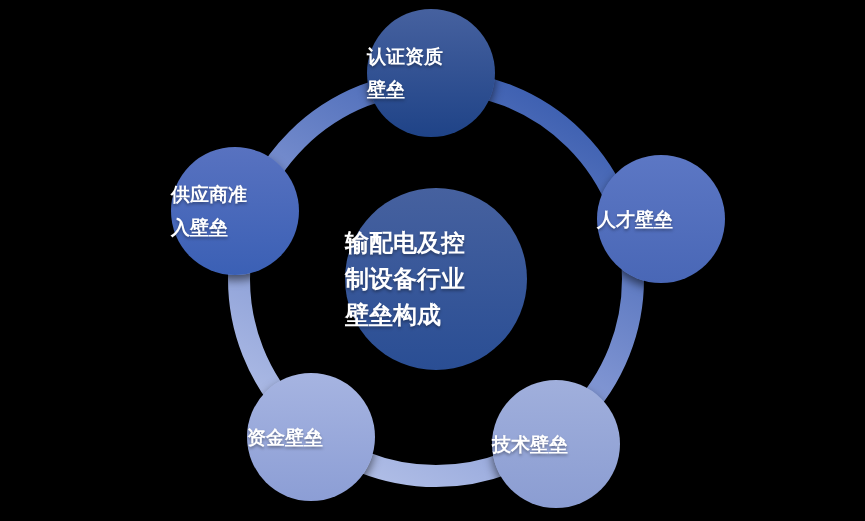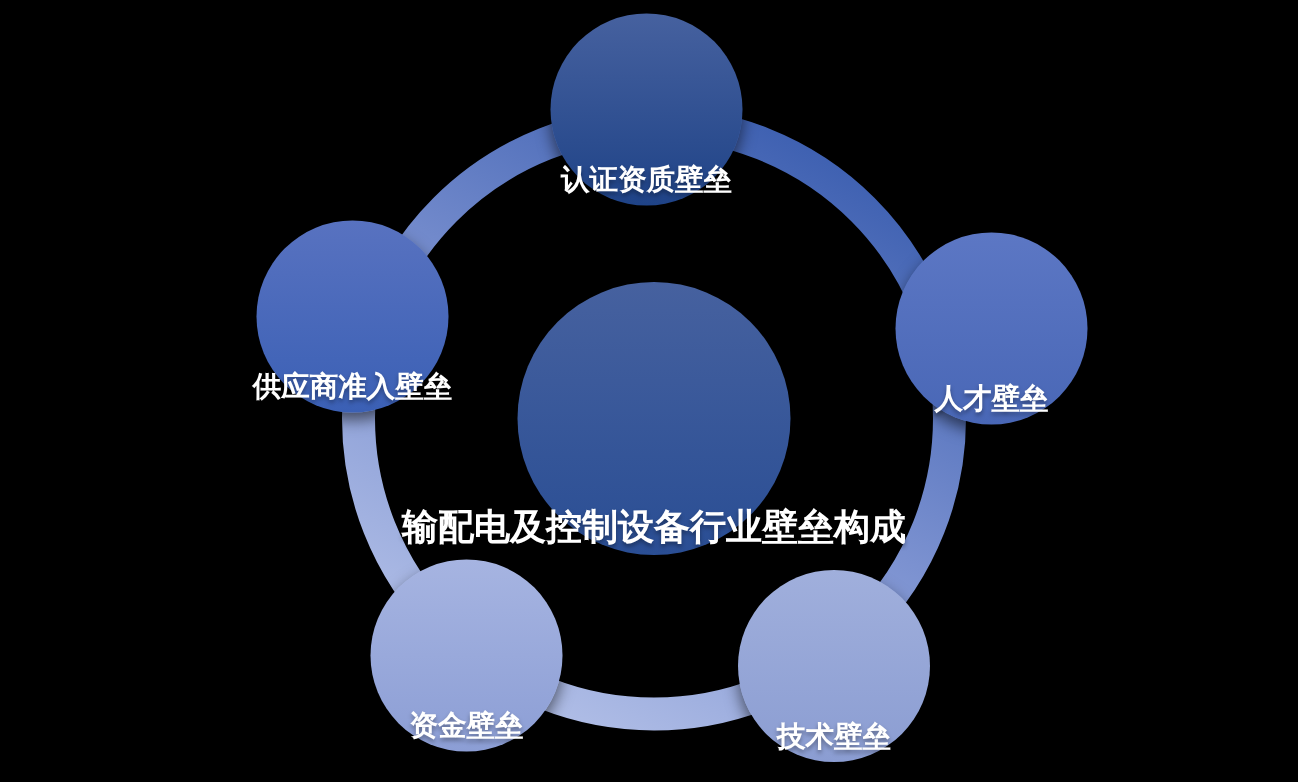--- a/index.html
+++ b/index.html
@@ -16,22 +16,22 @@
   }
   .ring-svg {
     position: absolute;
     left: 0; top: 0;
     width: 865px; height: 521px;
   }
   .node {
     position: absolute;
     border-radius: 50%;
     display: flex;
-    flex-direction: row;
-    align-items: flex-end;
+    flex-direction: column;
+    align-items: flex-start;
     justify-content: center;
     color: #ffffff;
     text-align: center;
     box-shadow: 0 5px 10px rgba(0,0,0,0.55);
     text-shadow: 0 2px 3px rgba(0,0,0,0.35);
   }
   .node .line { display: block; white-space: nowrap; }
   .node-center {
     left: 345px; top: 188px;
     width: 182px; height: 182px;

